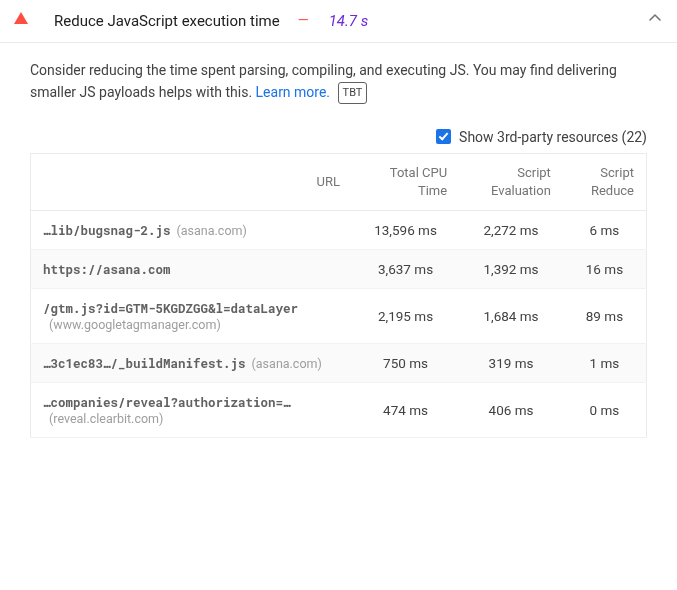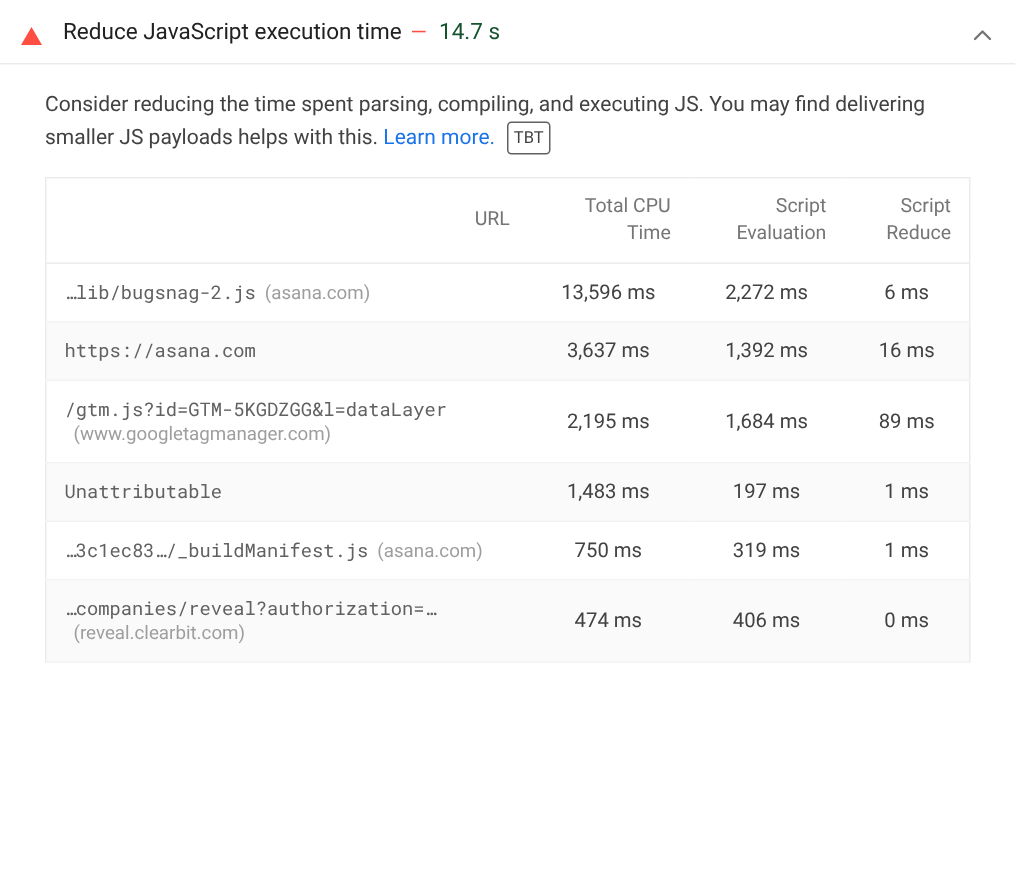--- a/index.html
+++ b/index.html
@@ -8,62 +8,64 @@
   font-size: 14px;
   color: #212121;
   background: #fff;
   width: 677px;
 }
 .audit {
   padding: 0;
 }
 .header {
   display: flex;
-  align-items: flex-end;
+  align-items: flex-start;
   padding: 12px 16px 12px 8px;
   border-bottom: 1px solid #ebebeb;
   cursor: pointer;
+  gap: 12px;
 }
 .triangle {
   width: 0;
   height: 0;
   border-left: 7px solid transparent;
   border-right: 7px solid transparent;
   border-bottom: 12px solid #ff4e42;
   margin-right: 14px;
   margin-left: 6px;
 }
 .title {
   font-weight: 400;
   font-size: 15px;
   color: #212121;
 }
 .time {
-  color: #14532d;
+  color: #6d28d9;
   margin-left: 8px;
   font-size: 15px;
+  font-style: italic;
 }
 .dash {
   color: #ff4e42;
   margin-left: 6px;
 }
 .chev {
   margin-left: auto;
   width: 12px;
   height: 12px;
 }
 .chev svg { display:block; }
 .body {
   padding: 16px 30px 20px 30px;
 }
 .desc {
   font-size: 14px;
   line-height: 1.6;
   color: #424242;
-  margin-bottom: 14px;
+  margin-bottom: 25px;
 }
 .link { color: #1a73e8; text-decoration: none; }
 .badge {
   display: inline-block;
   border: 1px solid #616161;
   border-radius: 3px;
   font-size: 11px;
   padding: 1px 4px;
   color: #424242;
   margin-left: 4px;
@@ -121,20 +123,21 @@
   border-bottom: 1px solid #f2f2f2;
   vertical-align: middle;
 }
 tbody td:first-child { text-align: left; }
 tbody tr:nth-child(even) { background: #fafafa; }
 .url-path {
   font-family: "Roboto Mono", Menlo, Consolas, monospace;
   font-size: 12.5px;
   color: #616161;
   word-break: break-all;
+  font-weight: bold;
 }
 .url-domain {
   color: #9e9e9e;
   font-size: 12.5px;
   margin-left: 6px;
 }
 .url-cell { max-width: 260px; }
 </style>
 </head>
 <body>
@@ -151,20 +154,24 @@
         </svg>
     </span>
   </div>
 
   <div class="body">
     <p class="desc">
       <span>Consider reducing the time spent parsing, compiling, and executing JS. You may find delivering smaller JS payloads helps with this. </span><a href="#" class="link">Learn more.</a>
       <span class="badge">TBT</span>
     </p>
 
+    <div class="toggle-row">
+      <span class="checkbox"></span>
+      <span>Show 3rd-party resources (22)</span>
+    </div>
 
     <table>
       <thead>
         <tr>
           <th>URL</th>
           <th><span>Total CPU</span><br><span>Time</span></th>
           <th><span>Script</span><br><span>Evaluation</span></th>
           <th><span>Script</span><br><span>Reduce</span></th>
         </tr>
       </thead>
@@ -181,26 +188,20 @@
             <td>1,392 ms</td>
             <td>16 ms</td>
           </tr>
           <tr>
             <td class="url-cell"><span class="url-path">/gtm.js?id=GTM-5KGDZGG&amp;l=dataLayer</span><span class="url-domain">(www.googletagmanager.com)</span></td>
             <td>2,195 ms</td>
             <td>1,684 ms</td>
             <td>89 ms</td>
           </tr>
           <tr>
-            <td class="url-cell"><span class="url-path">Unattributable</span></td>
-            <td>1,483 ms</td>
-            <td>197 ms</td>
-            <td>1 ms</td>
-          </tr>
-          <tr>
             <td class="url-cell"><span class="url-path">…3c1ec83…/_buildManifest.js</span><span class="url-domain">(asana.com)</span></td>
             <td>750 ms</td>
             <td>319 ms</td>
             <td>1 ms</td>
           </tr>
           <tr>
             <td class="url-cell"><span class="url-path">…companies/reveal?authorization=…</span><span class="url-domain">(reveal.clearbit.com)</span></td>
             <td>474 ms</td>
             <td>406 ms</td>
             <td>0 ms</td>

